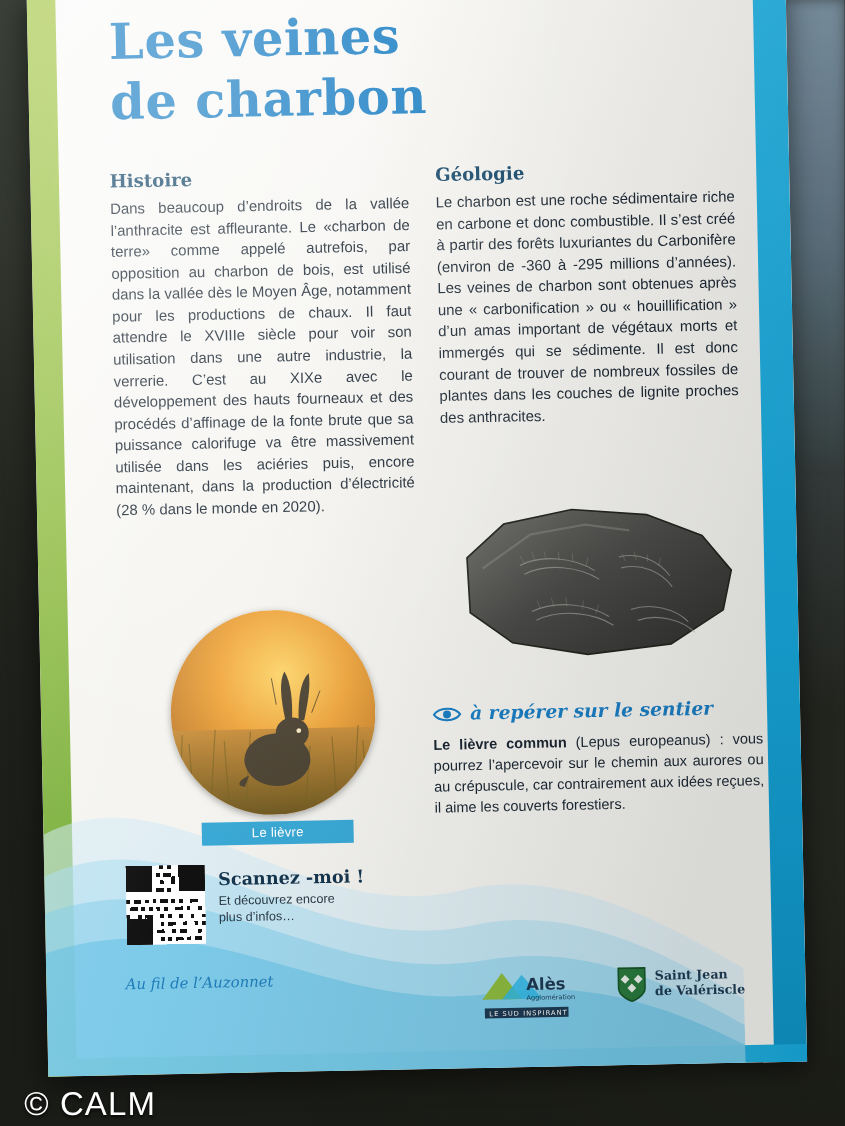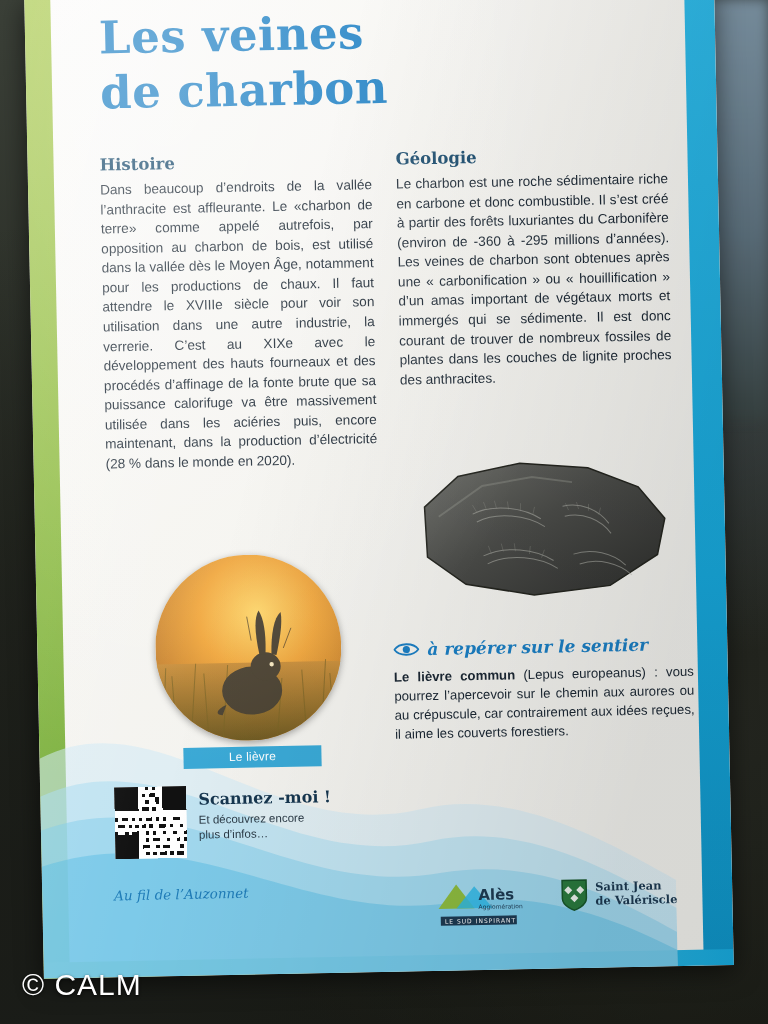--- a/index.html
+++ b/index.html
@@ -239,21 +239,21 @@
     font-size: 11.5px;
     font-weight: 700;
     color: #1d3a52;
     line-height: 1.18;
     white-space: pre-line;
   }
 
   
   .watermark {
     position: absolute;
-    left: 22px; bottom: 22px;
+    left: 22px; bottom: 2px;
     color: #fff;
     font-size: 30px;
     font-family: "Liberation Sans", sans-serif;
     letter-spacing: 1px;
     text-shadow: 0 1px 3px rgba(0,0,0,.8);
   }
 </style>
 </head>
 <body>
 

